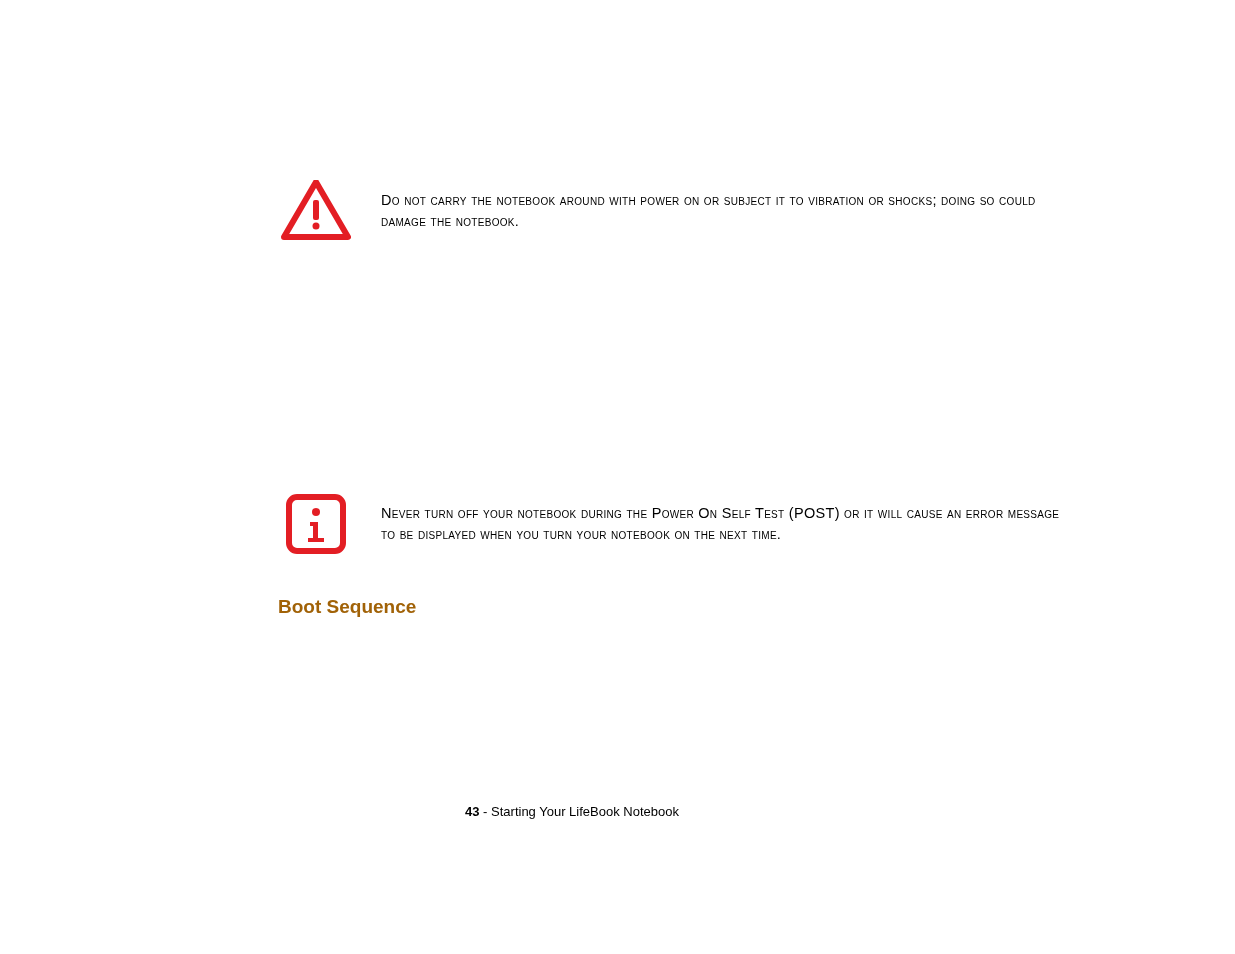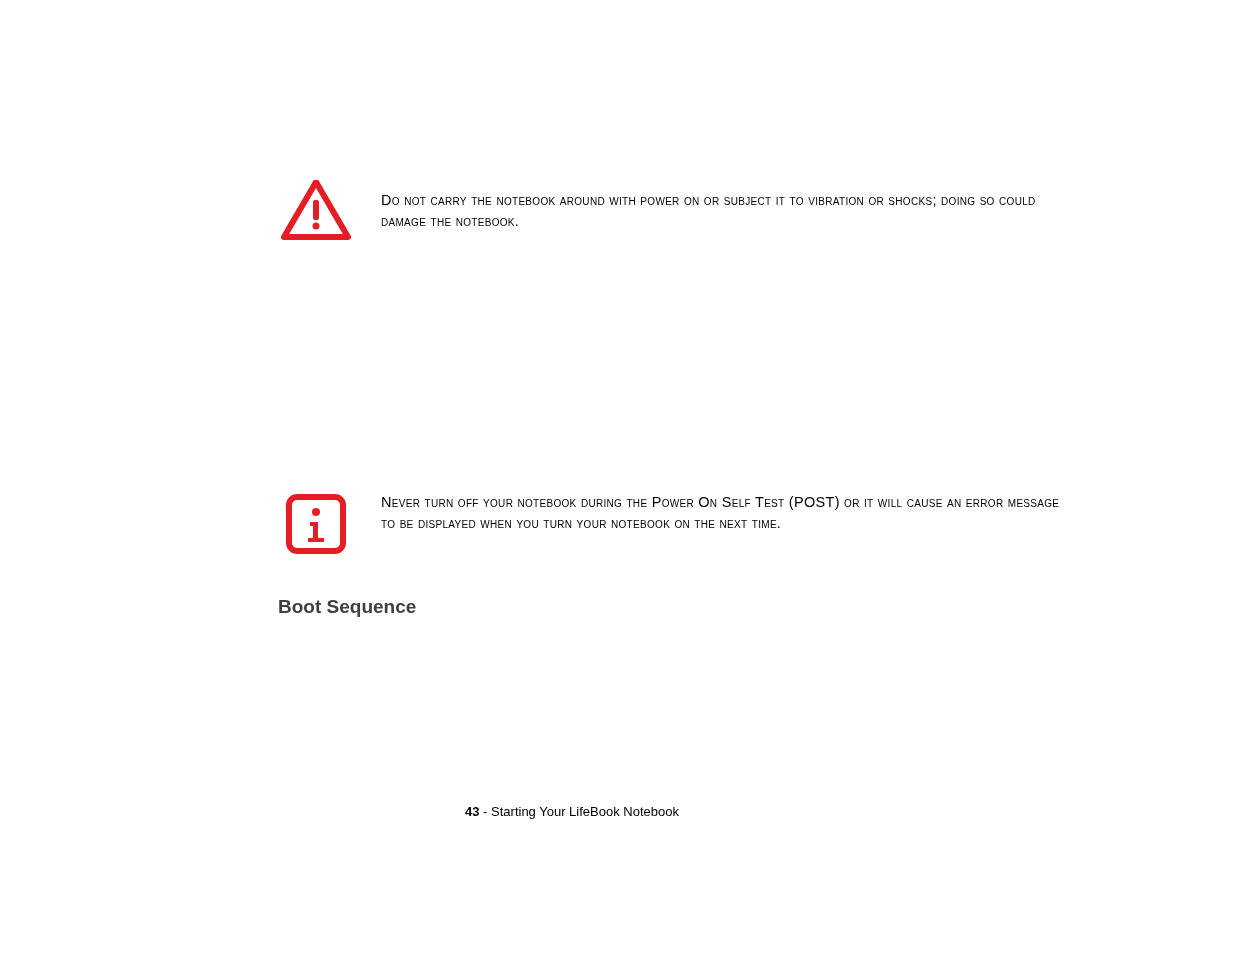--- a/index.html
+++ b/index.html
@@ -23,20 +23,21 @@
     .callout {
       display: flex;
       align-items: flex-start;
       gap: 28px;
     }
     .callout-warning {
       margin-bottom: 250px;
     }
     .callout-info {
       margin-bottom: 40px;
+      align-items: center;
     }
     .icon-wrapper {
       flex-shrink: 0;
       width: 75px;
       display: flex;
       justify-content: center;
       align-items: center;
     }
     .callout-text {
       flex: 1;
@@ -44,21 +45,21 @@
       font-variant: small-caps;
       color: #000000;
       line-height: 1.45;
       letter-spacing: 0.3px;
       padding-top: 10px;
     }
     .callout-text.post-text {
       padding-top: 0px;
     }
     .section-heading {
-      color: #404040;
+      color: #a16207;
       font-size: 19px;
       font-weight: bold;
       margin-top: 11px;
     }
     .footer {
       position: absolute;
       bottom: 135px;
       left: 0;
       width: 1144px;
       text-align: center;

